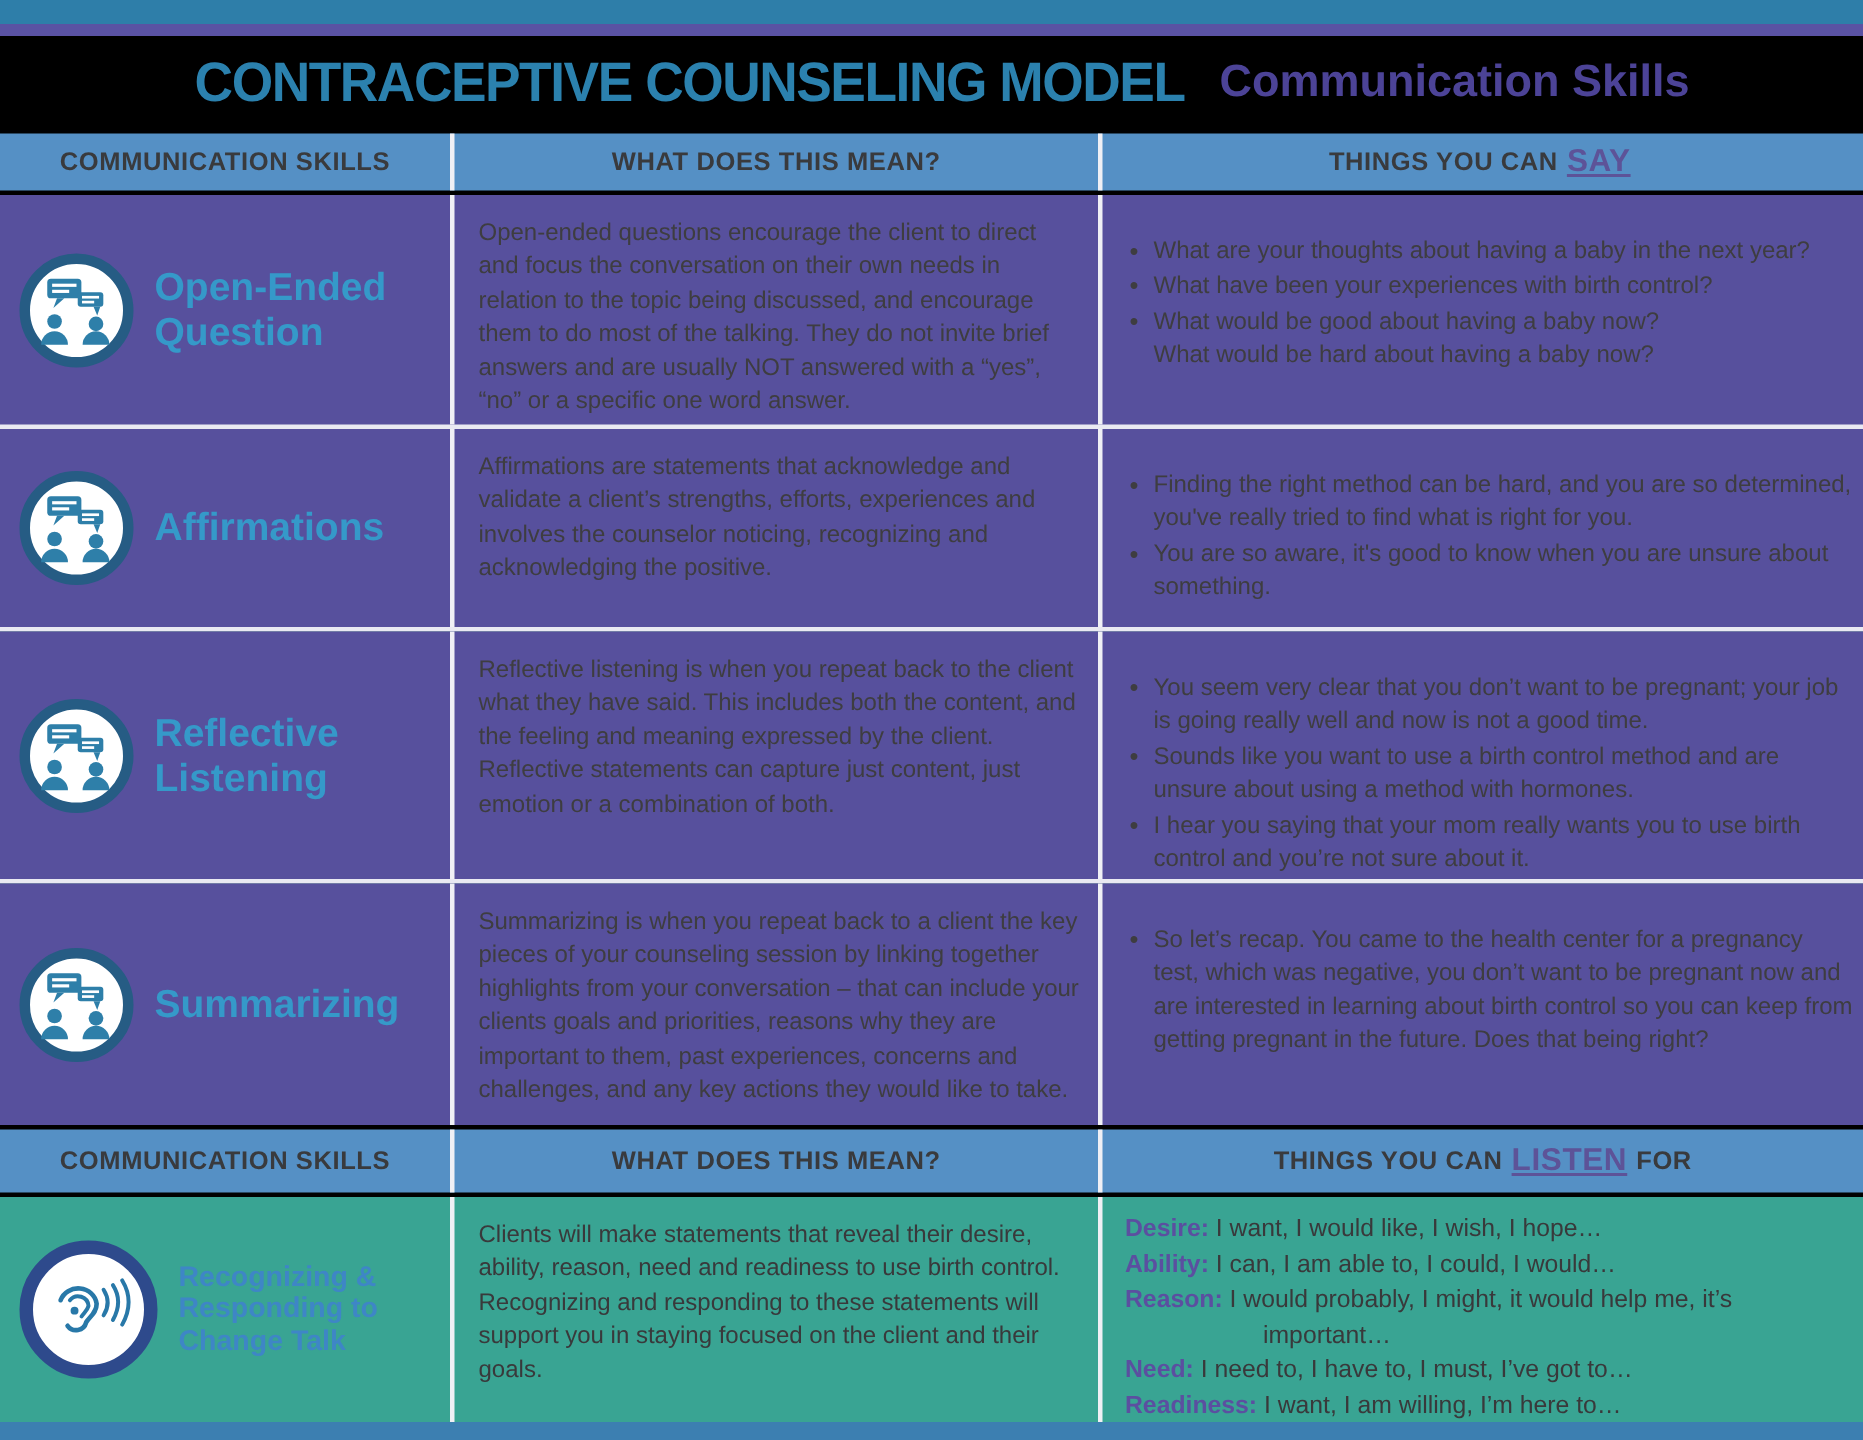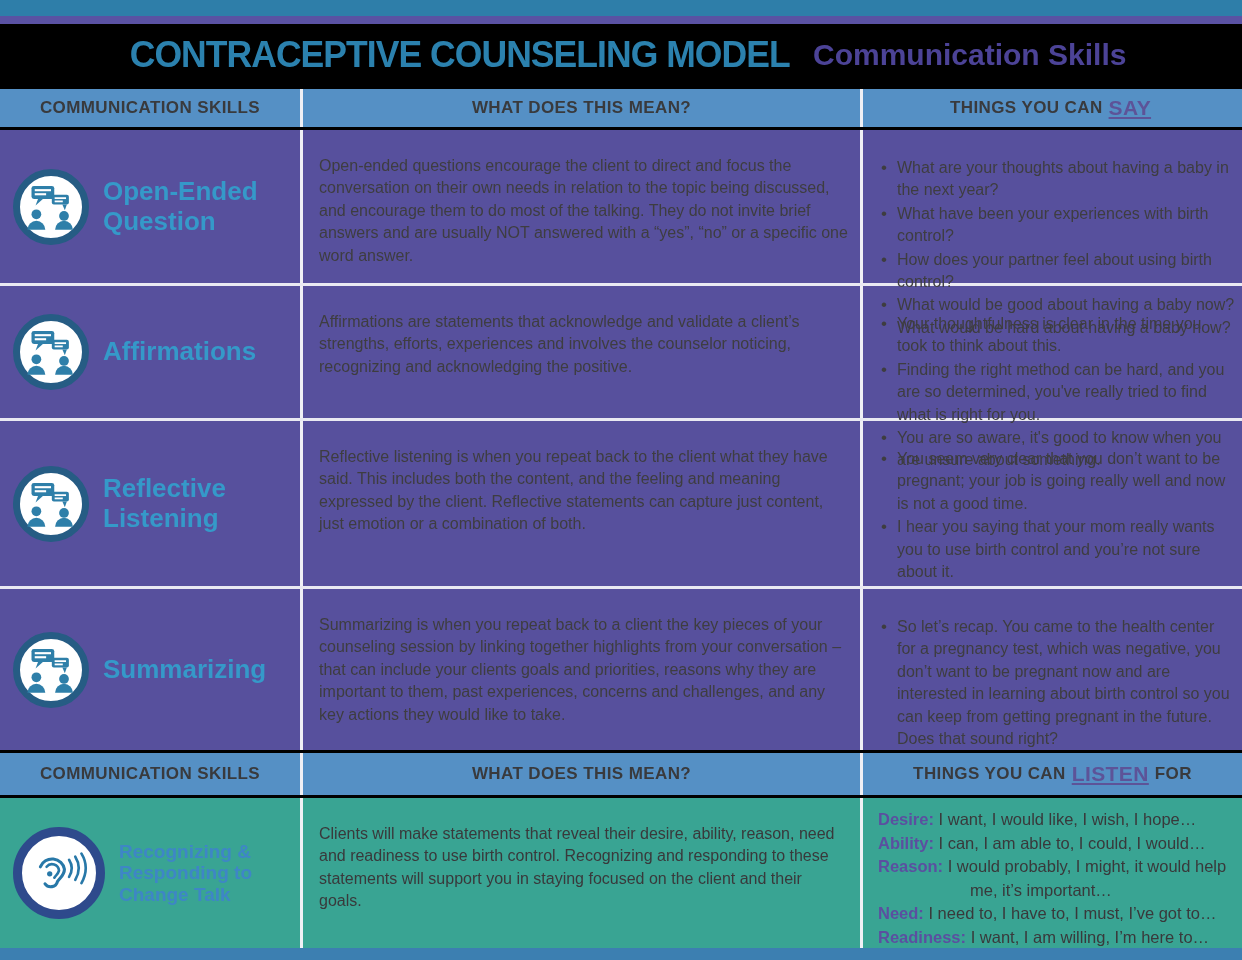--- a/index.html
+++ b/index.html
@@ -26,37 +26,37 @@
     border-top:3px solid #000;border-bottom:3px solid #000;
     font-size:17px;letter-spacing:.4px;
   }
   .thead .hc{display:flex;align-items:center;justify-content:center;}
   .thead-say{height:44px;}
   .thead-listen{height:48px;}
   .emph{color:#5d5398;text-decoration:underline;font-size:21px;margin:0 4px 0 6px;}
   .suffix{margin-left:2px;}
   
   .c1{width:303px;border-right:3px solid #f0f0f5;flex:none;}
-  .c2{width:560px;border-right:3px solid #f0f0f5;flex:none;}
+  .c2{width:432px;border-right:3px solid #f0f0f5;flex:none;}
   .c3{flex:1;}
   
   .row{display:flex;background:#57509d;}
   .row.sep{border-bottom:3px solid #e9e9f2;}
   .r1{height:156px;} .r2{height:135px;} .r3{height:168px;} .r4{height:161px;}
   .row-teal{height:150px;background:#39a493;}
   .row .c1{display:flex;align-items:center;gap:14px;padding-left:13px;}
   .rtitle{color:#3599c9;font-size:26px;font-weight:bold;line-height:1.12;}
   .row-teal .rtitle{color:#3e86c6;font-size:19px;}
   .badge{
     width:76px;height:76px;flex:none;border-radius:50%;
     border:7px solid #265c84;background:#fff;
     display:flex;align-items:center;justify-content:center;
   }
   .badge-ear{width:92px;height:92px;border:9px solid #2e4a8c;}
-  .meaning{margin:0;padding:25px 12px 0 16px;color:#3e3d40;font-size:16px;line-height:1.40;}
+  .meaning{margin:0;padding:15px 12px 0 16px;color:#3e3d40;font-size:16px;line-height:1.40;}
   .row-teal .meaning{color:#39393b;}
   ul.say{margin:0;padding:27px 6px 0 16px;list-style:none;color:#3e3d40;font-size:16px;line-height:1.40;}
   ul.say li{position:relative;padding-left:18px;white-space:pre-line;margin-bottom:1px;}
   ul.say li::before{content:"\2022";position:absolute;left:2px;top:-1px;font-size:17px;}
   .listen{padding:10px 9px 0 15px;color:#39393b;font-size:16.5px;line-height:1.43;}
   .listen-line{padding-left:92px;text-indent:-92px;}
   .listen-line b{color:#5b4fa0;}
   svg{display:block;}
 </style>
 </head>
@@ -101,21 +101,20 @@
       </div>
       <div class="rtitle">Open-Ended Question</div>
     </div>
     <div class="c2">
       <p class="meaning">Open-ended questions encourage the client to direct and focus the conversation on their own needs in relation to the topic being discussed, and encourage them to do most of the talking. They do not invite brief answers and are usually NOT answered with a “yes”, “no” or a specific one word answer.</p>
     </div>
     <div class="c3">
       <ul class="say">
         <li>What are your thoughts about having a baby in the next year?</li>
         <li>What have been your experiences with birth control?</li>
-        <li>How does your partner feel about using birth control?</li>
         <li>What would be good about having a baby now?
 What would be hard about having a baby now?</li>
       </ul>
     </div>
   </div>
 
   <div class="row sep r2">
     <div class="c1">
       <div class="badge">
         <svg width="52" height="48" viewBox="0 0 64 58" fill="#2e7fa9">
@@ -133,21 +132,20 @@
             <path d="M37 57 a11 11 0 0 1 22 0 z"></path>
         </svg>
       </div>
       <div class="rtitle">Affirmations</div>
     </div>
     <div class="c2">
       <p class="meaning">Affirmations are statements that acknowledge and validate a client’s strengths, efforts, experiences and involves the counselor noticing, recognizing and acknowledging the positive.</p>
     </div>
     <div class="c3">
       <ul class="say">
-        <li>Your thoughtfulness is clear in the time you took to think about this.</li>
         <li>Finding the right method can be hard, and you are so determined, you've really tried to find what is right for you.</li>
         <li>You are so aware, it's good to know when you are unsure about something.</li>
       </ul>
     </div>
   </div>
 
   <div class="row sep r3">
     <div class="c1">
       <div class="badge">
         <svg width="52" height="48" viewBox="0 0 64 58" fill="#2e7fa9">
@@ -166,20 +164,21 @@
         </svg>
       </div>
       <div class="rtitle">Reflective Listening</div>
     </div>
     <div class="c2">
       <p class="meaning">Reflective listening is when you repeat back to the client what they have said. This includes both the content, and the feeling and meaning expressed by the client. Reflective statements can capture just content, just emotion or a combination of both.</p>
     </div>
     <div class="c3">
       <ul class="say">
         <li>You seem very clear that you don’t want to be pregnant; your job is going really well and now is not a good time.</li>
+        <li>Sounds like you want to use a birth control method and are unsure about using a method with hormones.</li>
         <li>I hear you saying that your mom really wants you to use birth control and you’re not sure about it.</li>
       </ul>
     </div>
   </div>
 
   <div class="row r4">
     <div class="c1">
       <div class="badge">
         <svg width="52" height="48" viewBox="0 0 64 58" fill="#2e7fa9">
           <rect x="8" y="3" width="28" height="16" rx="3"></rect>
@@ -196,21 +195,21 @@
             <path d="M37 57 a11 11 0 0 1 22 0 z"></path>
         </svg>
       </div>
       <div class="rtitle">Summarizing</div>
     </div>
     <div class="c2">
       <p class="meaning">Summarizing is when you repeat back to a client the key pieces of your counseling session by linking together highlights from your conversation – that can include your clients goals and priorities, reasons why they are important to them, past experiences, concerns and challenges, and any key actions they would like to take.</p>
     </div>
     <div class="c3">
       <ul class="say">
-        <li>So let’s recap. You came to the health center for a pregnancy test, which was negative, you don’t want to be pregnant now and are interested in learning about birth control so you can keep from getting pregnant in the future. Does that sound right?</li>
+        <li>So let’s recap. You came to the health center for a pregnancy test, which was negative, you don’t want to be pregnant now and are interested in learning about birth control so you can keep from getting pregnant in the future. Does that being right?</li>
       </ul>
     </div>
   </div>
 
   <div class="thead thead-listen">
     <div class="hc c1">COMMUNICATION SKILLS</div>
     <div class="hc c2">WHAT DOES THIS MEAN?</div>
     <div class="hc c3">
       <span>THINGS YOU CAN</span>
       <span class="emph">LISTEN</span>

